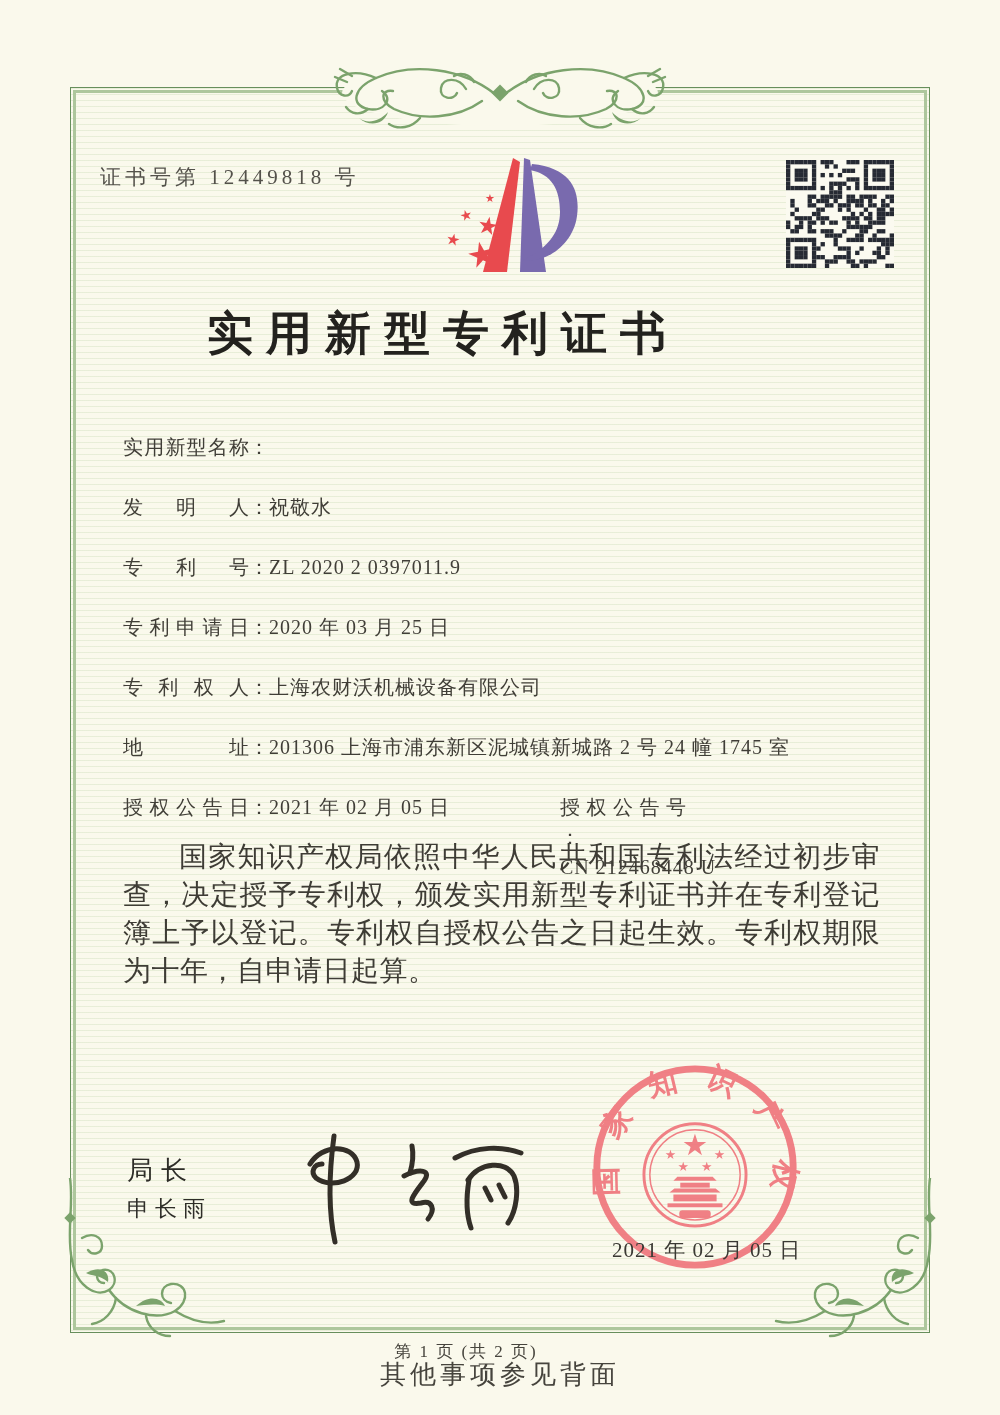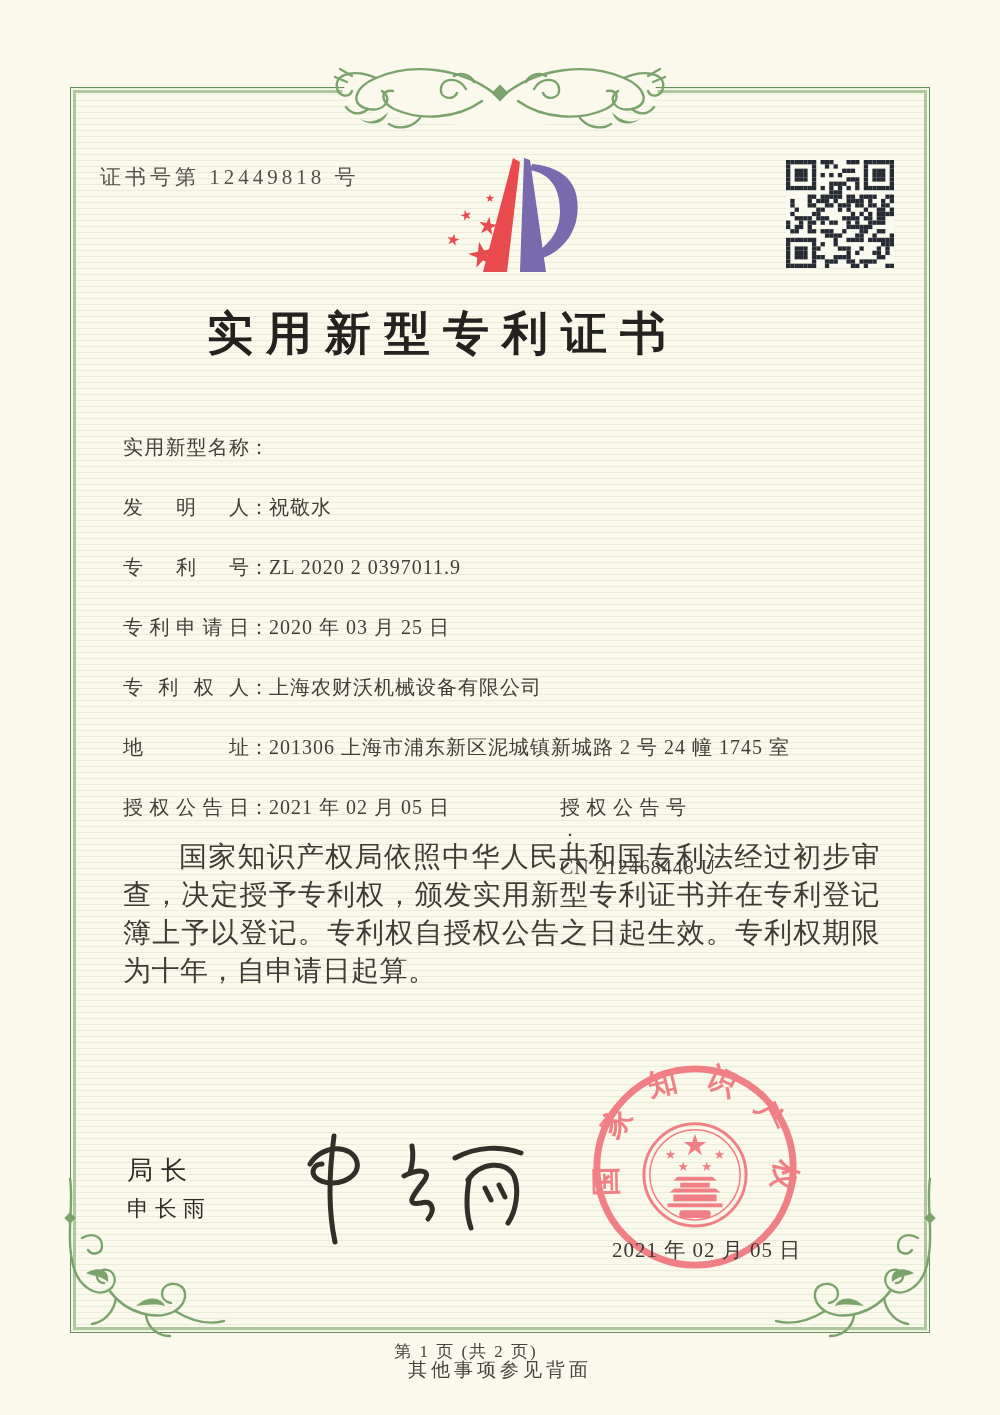--- a/index.html
+++ b/index.html
@@ -49,21 +49,21 @@
   .body-text p{margin:0;text-indent:2em;letter-spacing:0.5px;}
   .signer-title{position:absolute;left:127px;top:1153px;font-size:26px;color:#2e2d28;letter-spacing:8px;}
   .signer-name{position:absolute;left:127px;top:1194px;font-size:22px;color:#2e2d28;letter-spacing:6px;}
   .signature{position:absolute;left:272px;top:1118px;width:255px;height:130px;}
   .seal{position:absolute;left:587px;top:1059px;width:216px;height:216px;opacity:0.9;}
   .seal-date{
     position:absolute;left:612px;top:1236px;font-size:21px;color:#3a3933;
     letter-spacing:1px;z-index:5;
   }
   .page-num{position:absolute;left:0;top:1300px;width:932px;text-align:center;font-size:17px;color:#46443d;letter-spacing:2px;margin-top:40px;}
-  .back-note{position:absolute;left:0;top:1357px;width:1000px;text-align:center;font-size:19px;color:#46443d;letter-spacing:4px;}
+  .back-note{position:absolute;left:0;top:1357px;width:1000px;text-align:center;font-size:26px;color:#46443d;letter-spacing:4px;}
 </style>
 </head>
 <body>
 
 <div class="frame">
   <div class="frame-inner"></div>
 </div>
 
 <svg class="ornament" style="left:280px;top:48px;" width="440" height="90" viewBox="0 0 440 90">
   <ellipse cx="220" cy="45" rx="158" ry="33" fill="#faf9ec"></ellipse>

